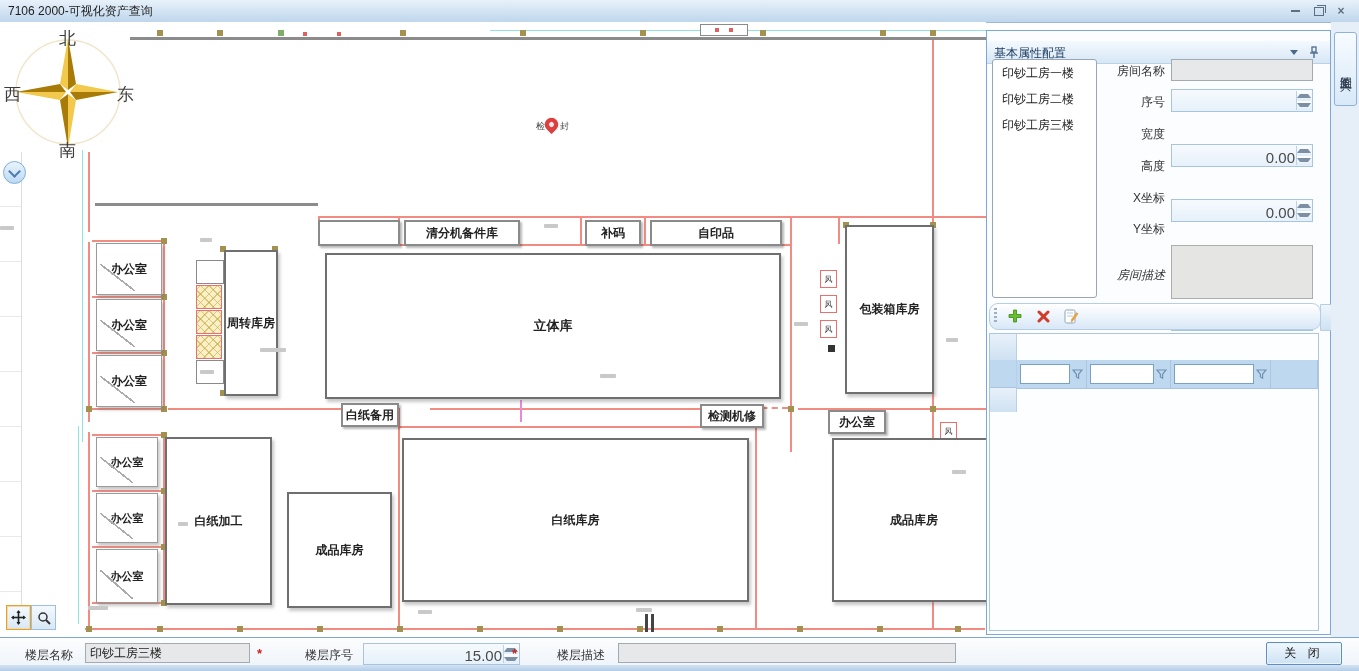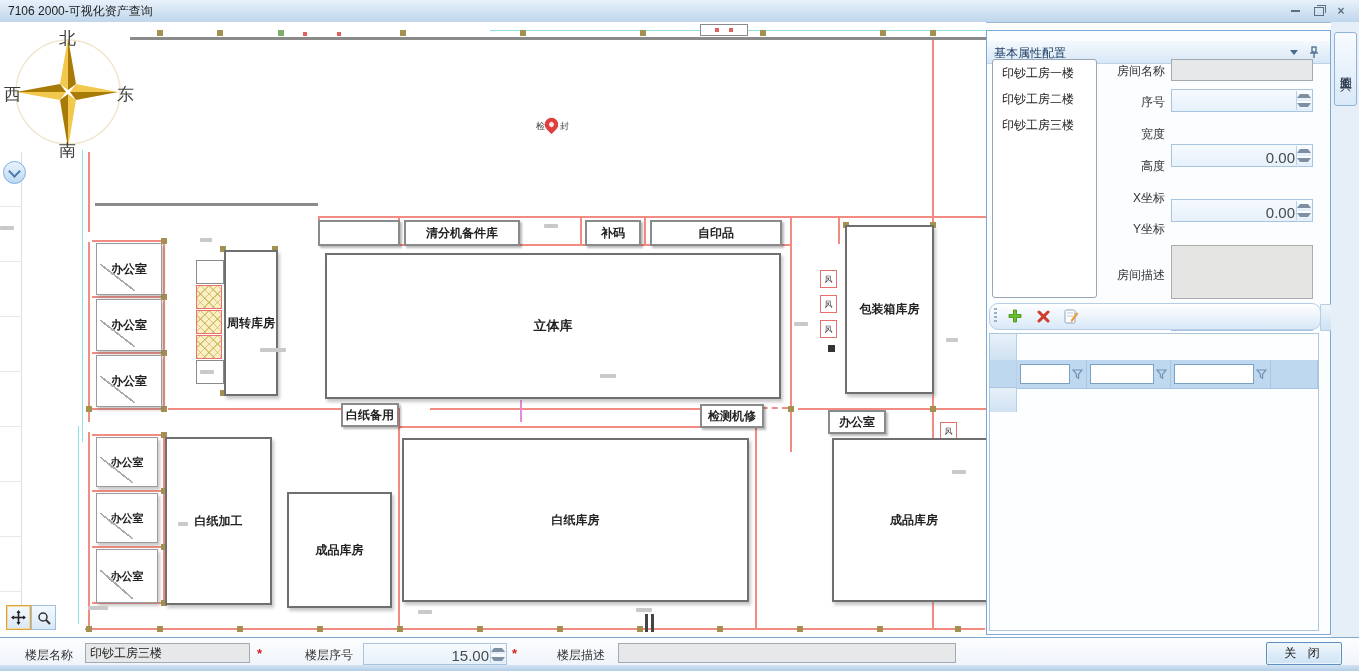--- a/index.html
+++ b/index.html
@@ -444,21 +444,21 @@
       <div class="btns">
           <div>
             <div class="tri-u"></div>
           </div>
           <div>
             <div class="tri-d"></div>
           </div>
         </div>
     </div>
 
-    <div class="fld-label" style="left:82px;top:236px;">房间描述</div>
+    <div class="fld-label" style="left:82px;top:236px;font-style:italic;">房间描述</div>
     <div class="fld-box txtarea" style="top:214px;"></div>
 
     <div id="ptoolbar">
       <div class="grip"></div>
       <div class="tbtn" style="left:14px;">
         <svg width="14" height="14" viewBox="0 0 14 14">
             <path d="M5.5 1h3v4.5H13v3H8.5V13h-3V8.5H1v-3h4.5z" fill="#6abf2e" stroke="#3e8a12" stroke-width="0.8"></path>
           </svg>
       </div>
       <div class="tbtn" style="left:42px;">
@@ -517,21 +517,21 @@
       <span>绘图工具</span>
     </div>
   </div>
 
   <div id="footer">
     <div class="f-label" style="left:25px;">楼层名称</div>
     <div class="abs inp-dis" style="left:85px;top:5px;width:165px;height:20px;box-sizing:border-box;font-size:12px;color:#222;line-height:18px;padding-left:4px;">印钞工房三楼</div>
     <div class="req" style="left:257px;">*</div>
 
     <div class="f-label" style="left:305px;">楼层序号</div>
-    <div class="abs spin" style="left:363px;top:5px;width:142px;height:20px;">
+    <div class="abs spin" style="left:363px;top:5px;width:142px;height:20px;padding-left:13px;">
       <span class="val" style="top:3px;">15.00</span>
       <div class="btns">
           <div>
             <div class="tri-u"></div>
           </div>
           <div>
             <div class="tri-d"></div>
           </div>
         </div>
     </div>

